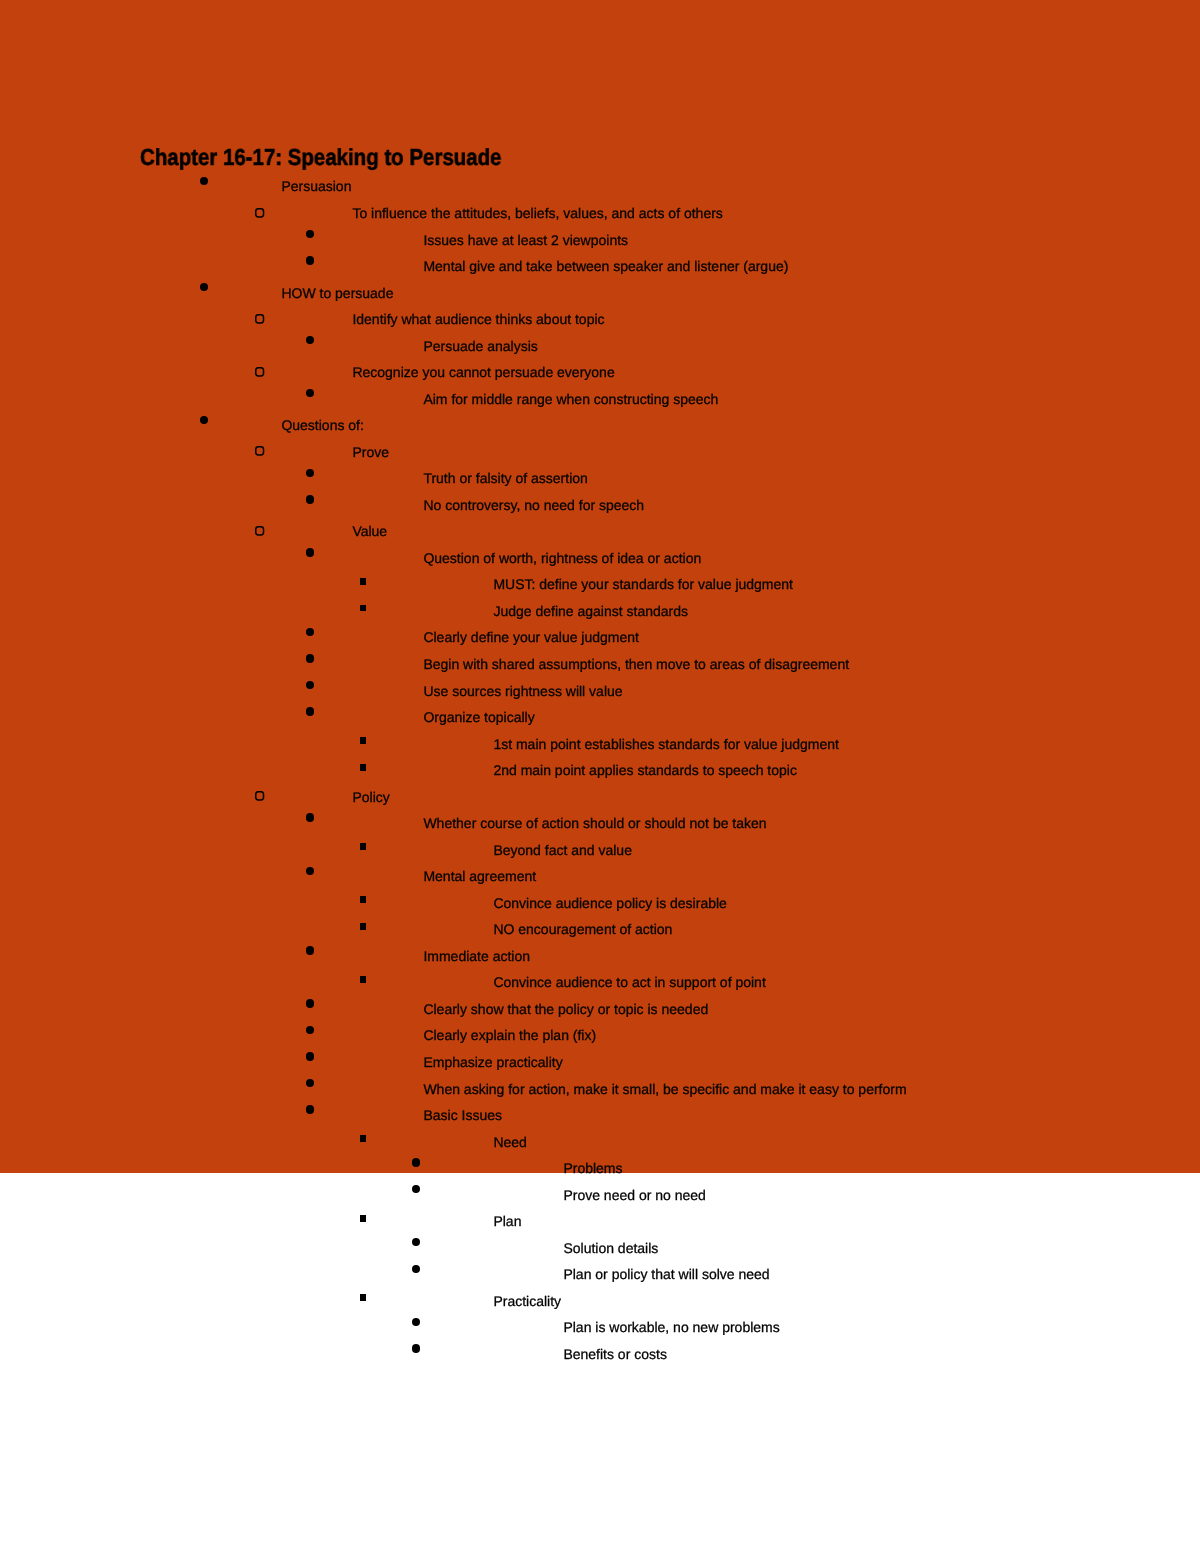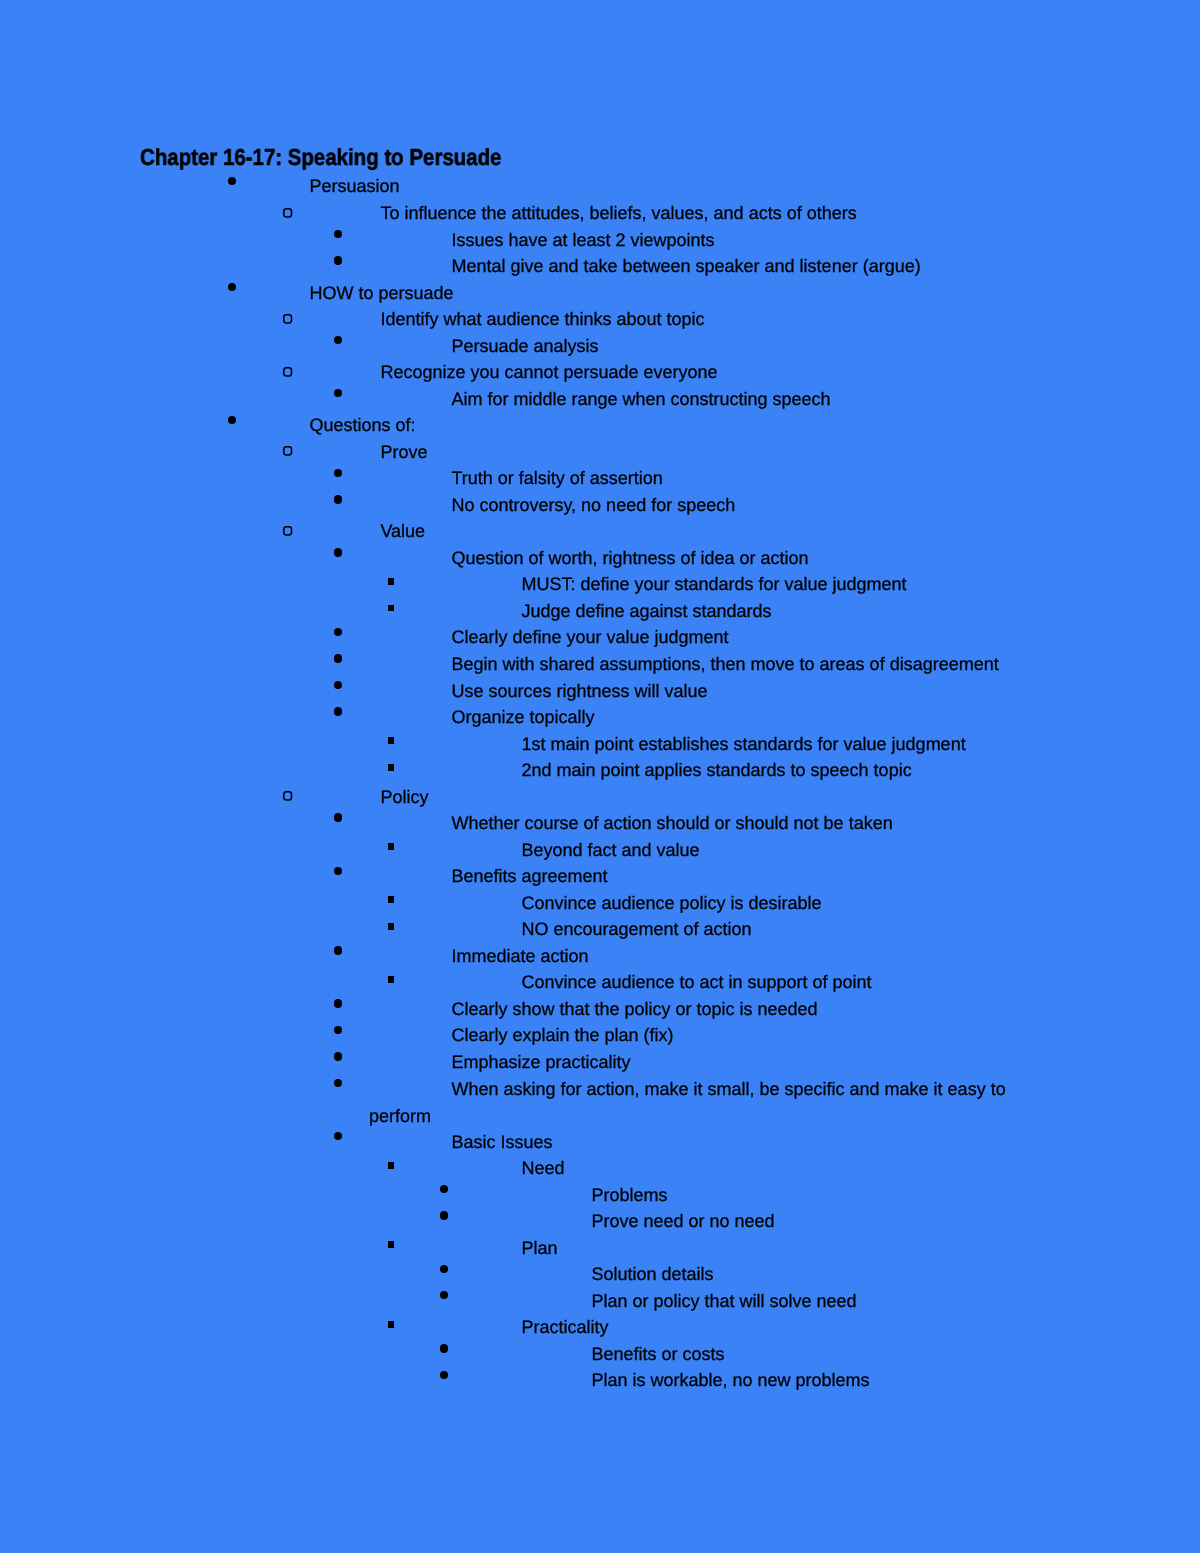--- a/index.html
+++ b/index.html
@@ -1,29 +1,29 @@
 <!DOCTYPE html>
 <html><head>
 <meta charset="utf-8">
 <title>Chapter 16-17: Speaking to Persuade</title>
 <style>
   html,body{margin:0;padding:0;background:#ffffff;}
   body{width:1200px;height:1553px;overflow:hidden;
        font-family:"Liberation Sans",sans-serif;color:#000000;
        -webkit-font-smoothing:antialiased;text-rendering:geometricPrecision;}
-  .page{position:relative;width:1200px;height:1553px;background:#3b82f6;}
+  .page{position:relative;width:1200px;height:1173px;background:#c2410c;}
 
   .title{position:absolute;left:140.2px;top:144px;
          font-size:23.1px;font-weight:bold;line-height:26.5px;
          white-space:nowrap;transform-origin:0 0;transform:scaleX(0.8856);
          -webkit-text-stroke:0.55px #000;}
 
   ul.outline{list-style:none;margin:0;padding:0;position:absolute;
              left:0;top:173.45px;width:1200px;}
-  ul.outline li{position:relative;font-size:18px;line-height:26.53px;margin-left:28px;-webkit-text-stroke:0.26px #000;}
+  ul.outline li{position:relative;font-size:14px;line-height:26.53px;-webkit-text-stroke:0.26px #000;}
   .txt,.title{will-change:transform;}
 
   .bullet{position:absolute;display:block;}
   .b-disc{border-radius:50%;background:#000;}
   .b-circle svg{display:block;overflow:visible;}
   .b-square{background:#000;}
   .txt{display:block;margin-right:139px;}
 
   
   .lvl1 .bullet{width:8.3px;height:8.4px;left:199.9px;top:3.3px;}
@@ -166,21 +166,21 @@
   <li class="lvl3">
         <span class="bullet b-disc"></span>
         <span class="txt">Whether course of action should or should not be taken</span>
       </li>
   <li class="lvl4">
         <span class="bullet b-square"></span>
         <span class="txt">Beyond fact and value</span>
       </li>
   <li class="lvl3">
         <span class="bullet b-disc"></span>
-        <span class="txt">Benefits agreement</span>
+        <span class="txt">Mental agreement</span>
       </li>
   <li class="lvl4">
         <span class="bullet b-square"></span>
         <span class="txt">Convince audience policy is desirable</span>
       </li>
   <li class="lvl4">
         <span class="bullet b-square"></span>
         <span class="txt">NO encouragement of action</span>
       </li>
   <li class="lvl3">
@@ -234,20 +234,20 @@
   <li class="lvl5">
         <span class="bullet b-disc"></span>
         <span class="txt">Plan or policy that will solve need</span>
       </li>
   <li class="lvl4">
         <span class="bullet b-square"></span>
         <span class="txt">Practicality</span>
       </li>
   <li class="lvl5">
         <span class="bullet b-disc"></span>
+        <span class="txt">Plan is workable, no new problems</span>
+      </li>
+  <li class="lvl5">
+        <span class="bullet b-disc"></span>
         <span class="txt">Benefits or costs</span>
-      </li>
-  <li class="lvl5">
-        <span class="bullet b-disc"></span>
-        <span class="txt">Plan is workable, no new problems</span>
       </li>
   </ul>
 </div>
 
 </body></html>

